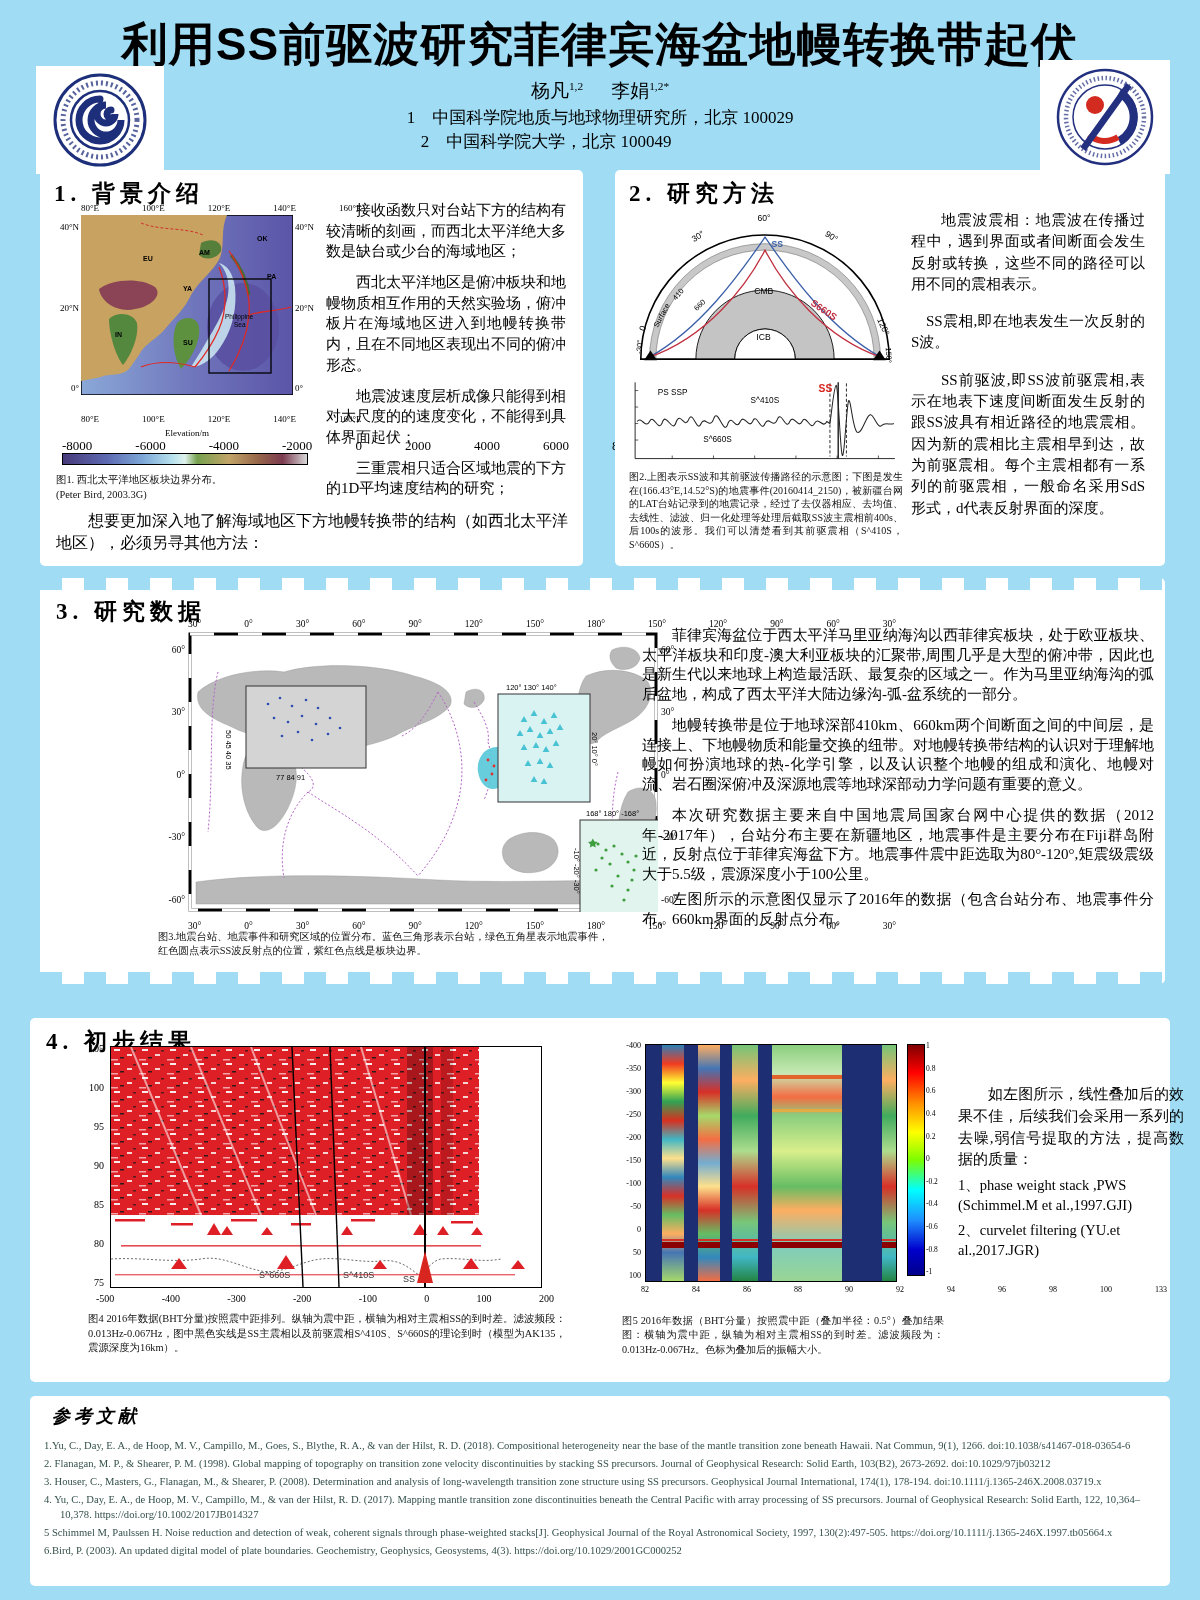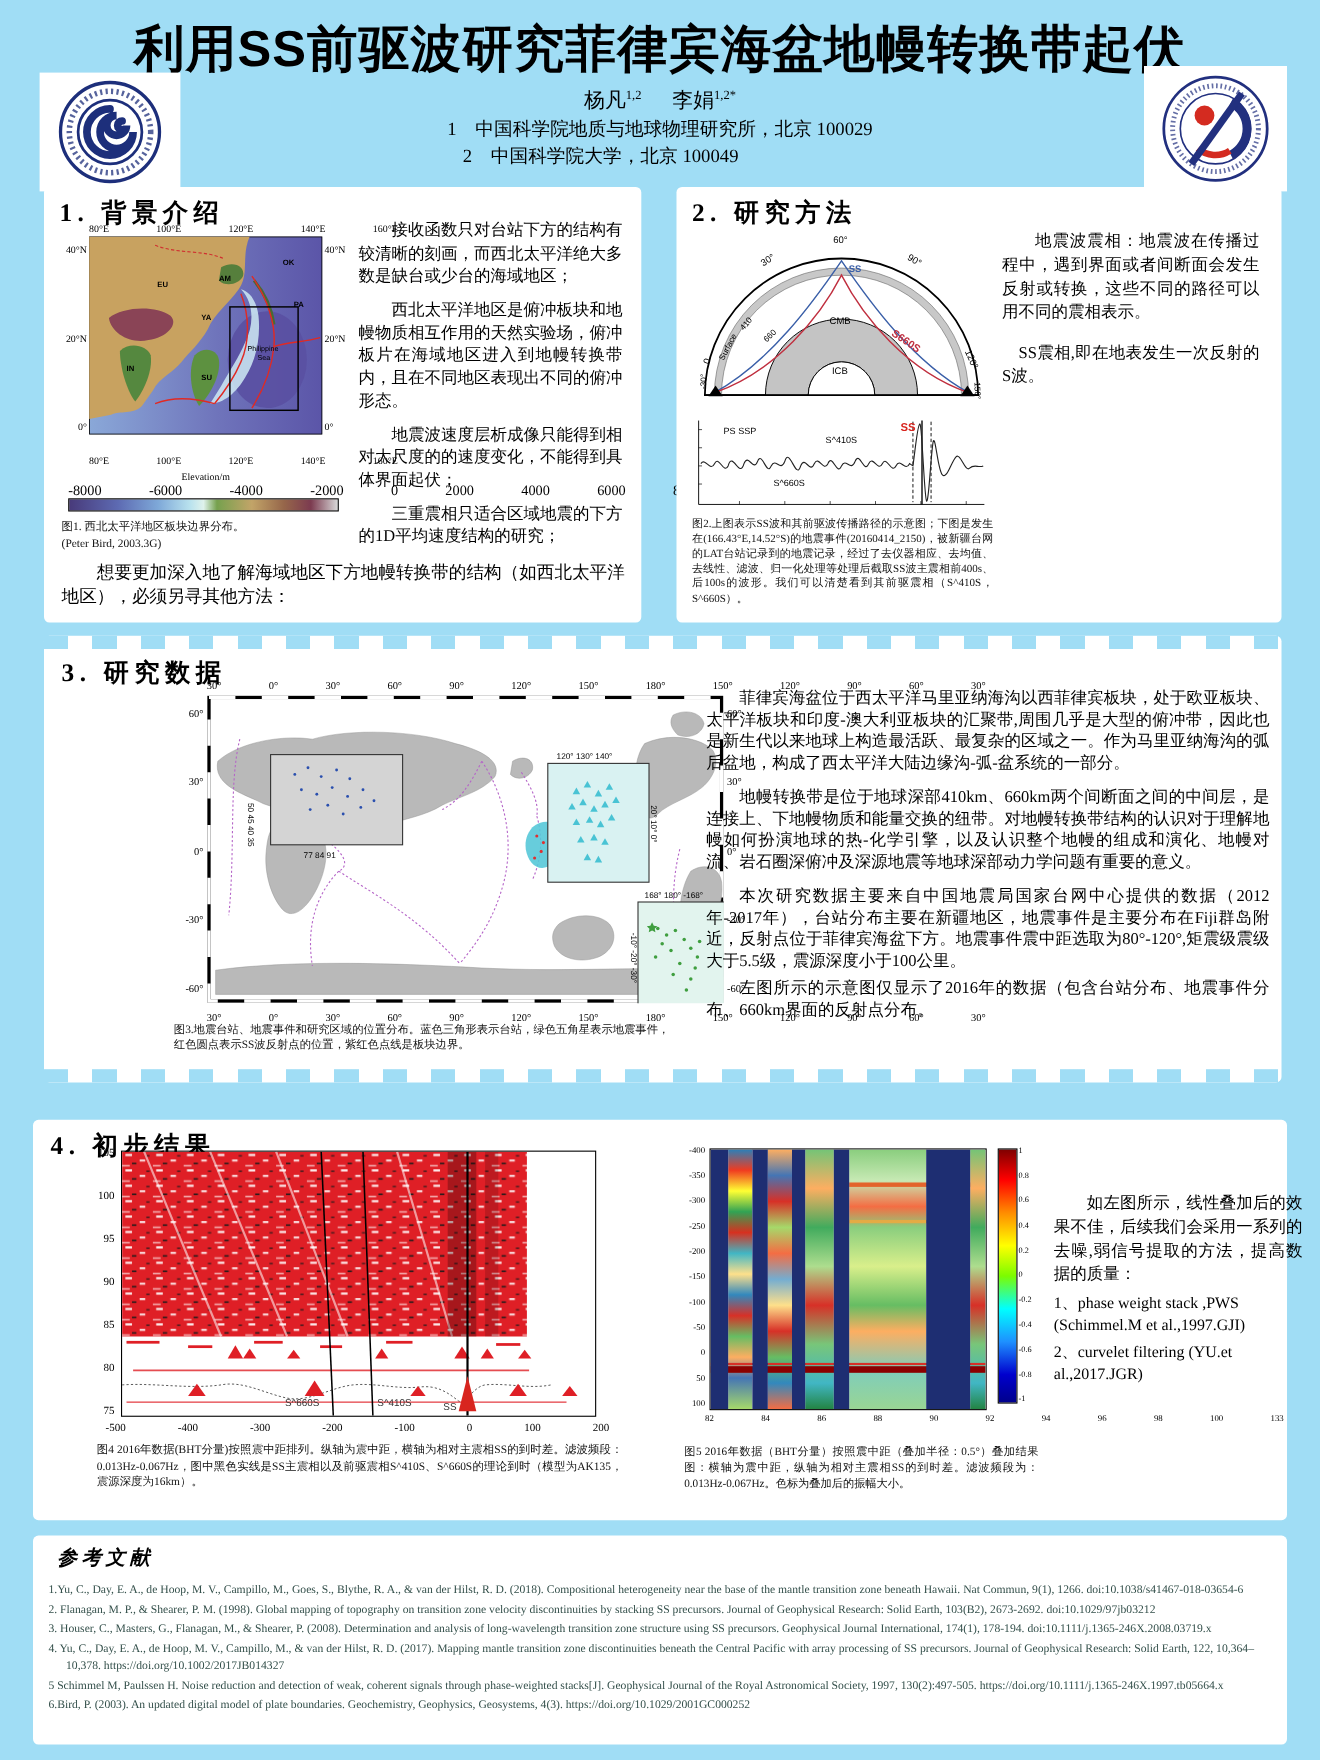--- a/index.html
+++ b/index.html
@@ -198,20 +198,21 @@
       <text x="116" y="24" font-size="8">S^410S</text>
       <text x="70" y="62" font-size="8">S^660S</text>
       <text x="182" y="13" font-size="10" fill="#d8251f" font-weight="bold">SS</text>
     </svg>
 
     <div class="abs cap" style="left:14px;top:300px;width:274px;font-size:10px;line-height:1.35;">图2.上图表示SS波和其前驱波传播路径的示意图；下图是发生在(166.43°E,14.52°S)的地震事件(20160414_2150)，被新疆台网的LAT台站记录到的地震记录，经过了去仪器相应、去均值、去线性、滤波、归一化处理等处理后截取SS波主震相前400s、后100s的波形。我们可以清楚看到其前驱震相（S^410S，S^660S）。</div>
 
     <div class="abs" style="left:296px;top:40px;width:234px;font-size:15px;line-height:1.42;">
       <p class="para" style="margin-bottom:16px;">地震波震相：地震波在传播过程中，遇到界面或者间断面会发生反射或转换，这些不同的路径可以用不同的震相表示。</p>
       <p class="para" style="margin-bottom:16px;text-indent:1em;">SS震相,即在地表发生一次反射的S波。</p>
+      <p class="para">SS前驱波,即SS波前驱震相,表示在地表下速度间断面发生反射的跟SS波具有相近路径的地震震相。因为新的震相比主震相早到达，故为前驱震相。每个主震相都有一系列的前驱震相，一般命名采用SdS形式，d代表反射界面的深度。</p>
     </div>
   </div>
 
   <div class="panel" style="left:40px;top:578px;width:1125px;height:406px;">
     <div class="teeth tt"></div>
     <div class="teeth tb"></div>
     <h2 class="sec-h" style="left:16px;top:18px;">3. 研究数据</h2>
 
     <div class="abs" style="left:118px;top:42px;width:530px;">
       <div class="tkrow" style="margin-left:30px;width:470px;font-size:9.5px;">

